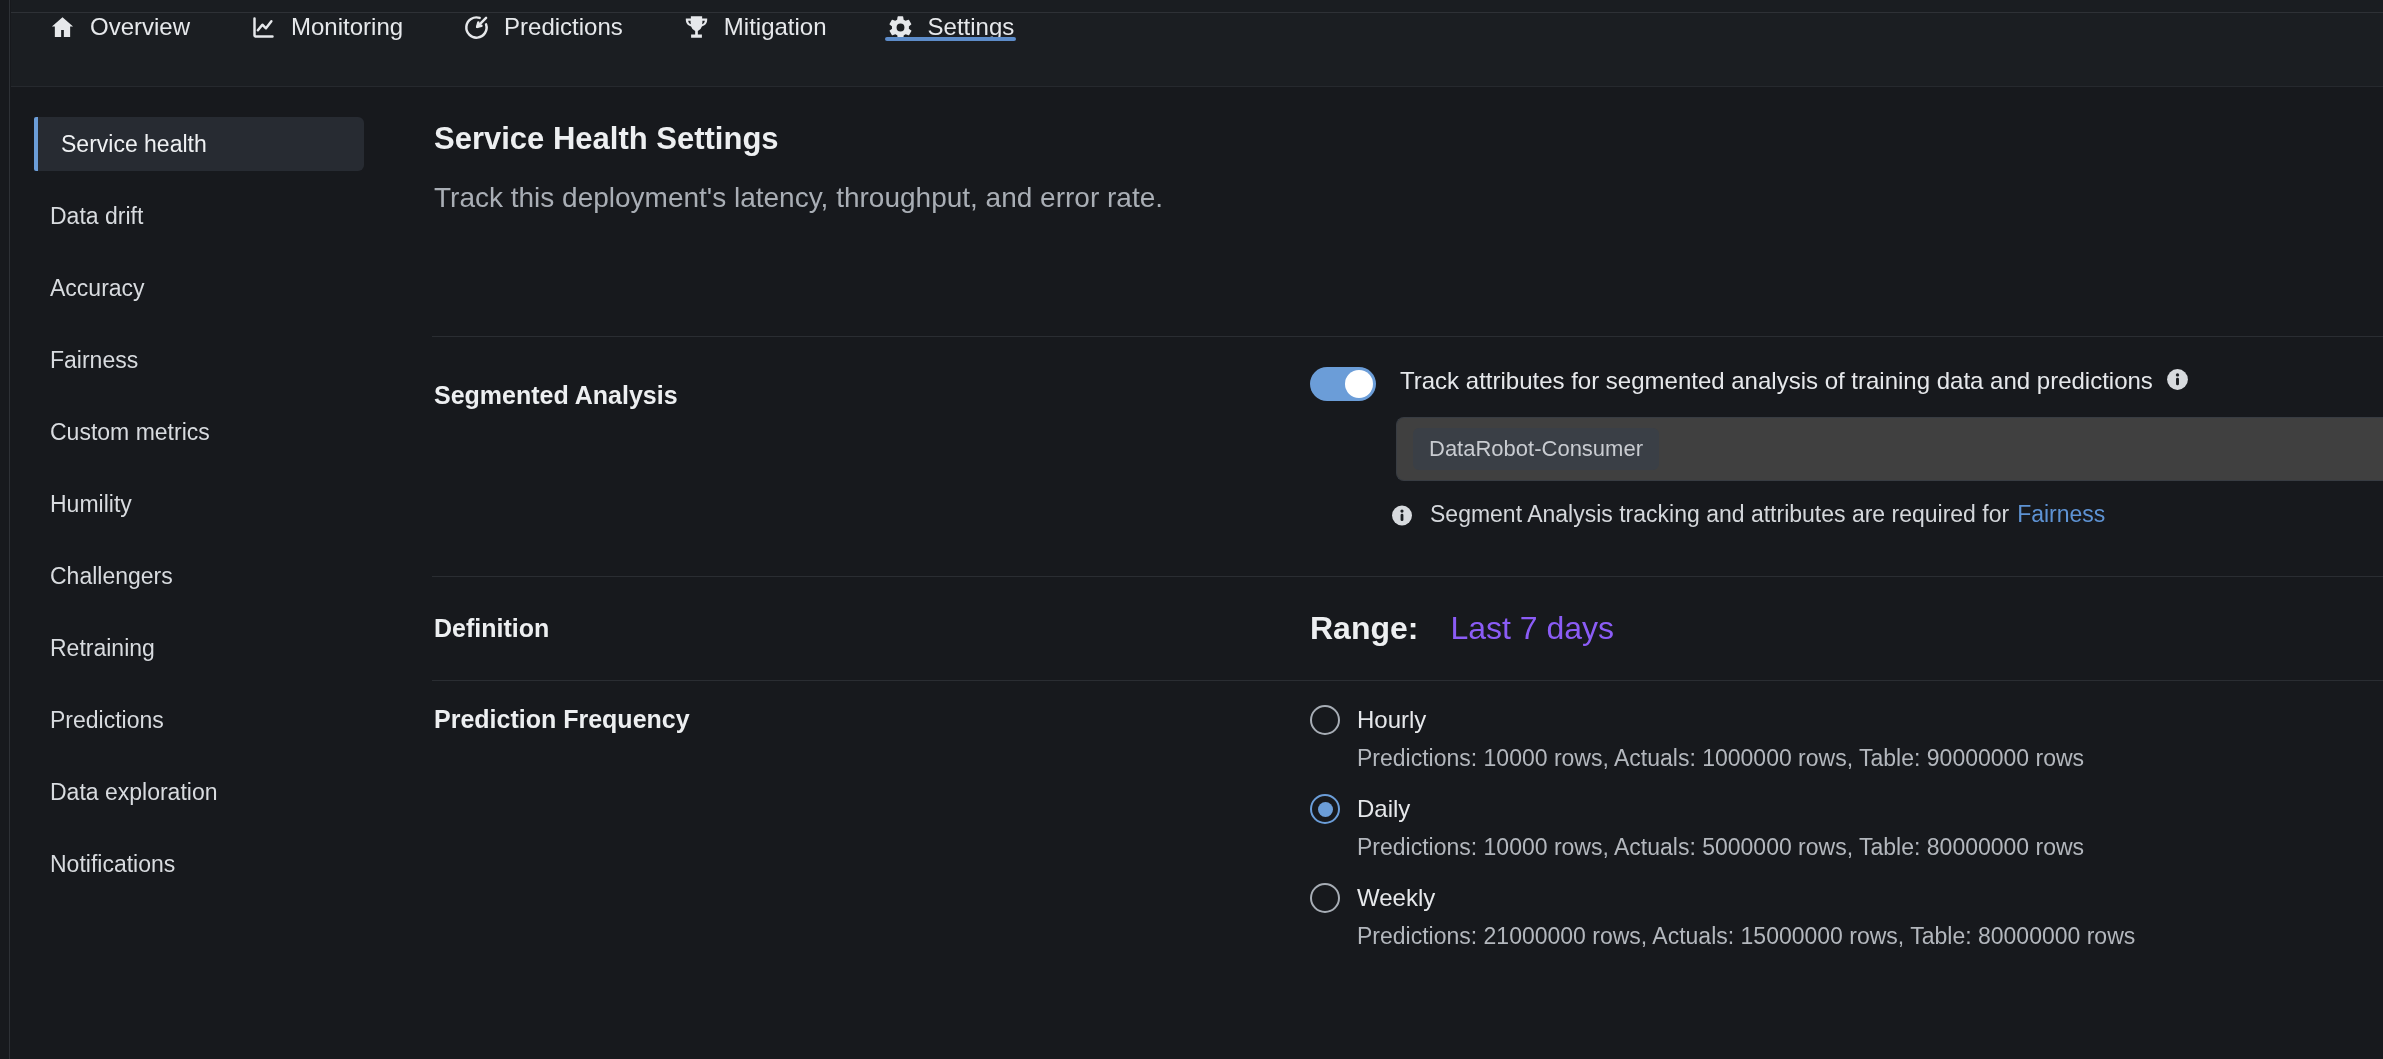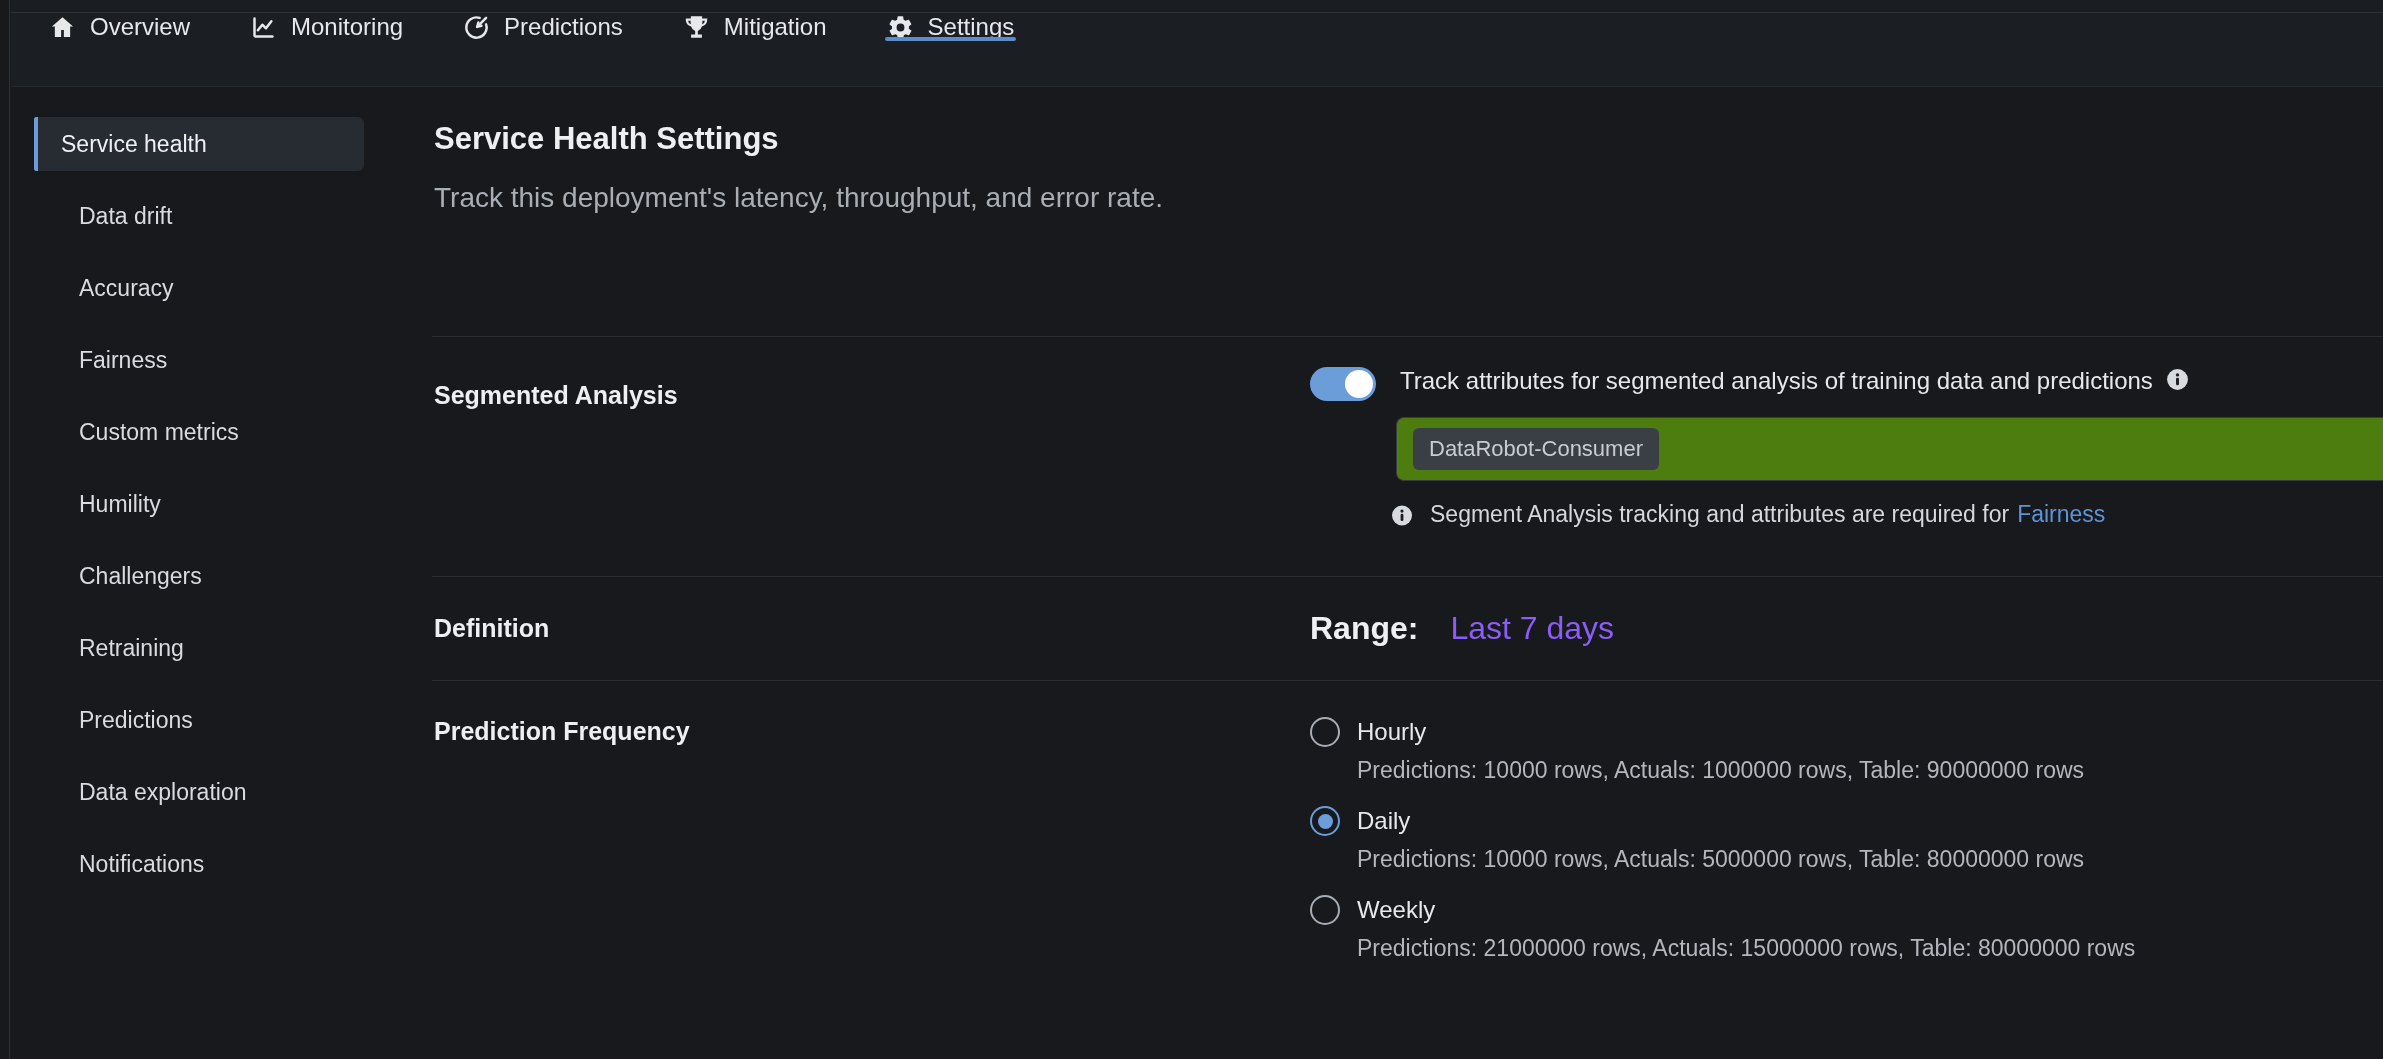--- a/index.html
+++ b/index.html
@@ -21,21 +21,21 @@
   .nav-item { display:flex; align-items:center; gap:14px; position:relative;
     margin-right:60px; font-size:24px; color:#e6e8eb; cursor:pointer; }
   .nav-item .nav-icon { display:flex; width:27px; height:27px; color:#e6e8eb; }
   .nav-item .nav-icon svg { width:27px; height:27px; }
   .nav-item.active::after { content:""; position:absolute; left:-2px; right:-2px; bottom:0;
     height:4px; border-radius:3px; background:var(--underline,#5d8cc9); }
 
   
   .content { display:flex; height:calc(1059px - 88px); }
   .sidebar { width:421px; flex-shrink:0; padding-top:30px; }
-  .side-item { height:54px; display:flex; align-items:center; padding-left:68px;
+  .side-item { height:54px; display:flex; align-items:center; padding-left:39px;
     font-size:23px; color:#d8dbdf; margin-bottom:18px; cursor:pointer; white-space:nowrap; }
   .side-item.active { margin-left:23px; margin-right:68px; padding-left:23px;
     background:#272b32; border-left:4px solid var(--accent,#6b9dd8);
     border-radius:2px 6px 6px 2px; color:#eef0f2; }
 
   .main { flex:1; padding-top:34px; min-width:0; }
   .page-header { padding-left:2px; margin-bottom:122px; }
   .page-title { font-size:31px; font-weight:bold; color:#edeff1; margin:0 0 25px 0; }
   .page-subtitle { font-size:28px; color:#a9aeb5; }
 
@@ -48,39 +48,39 @@
   .sec-seg .section-left { padding-top:44px; }
   .seg-right { flex:1; padding-top:30px; min-width:0; }
   .toggle-row { display:flex; align-items:flex-start; }
   .toggle { width:66px; height:34px; border-radius:17px; background:var(--accent,#6b9dd8);
     position:relative; flex-shrink:0; cursor:pointer; }
   .toggle .knob { position:absolute; top:3px; right:3px; width:28px; height:28px;
     border-radius:50%; background:#ffffff; }
   .toggle-label { font-size:24px; color:#e6e8eb; margin-left:24px; }
   .info-icon { width:25px; height:25px; display:inline-flex; margin-left:12px; flex-shrink:0; }
   .info-icon svg { width:25px; height:25px; }
-  .tags-input { margin-left:86px; margin-top:16px; height:64px; background:#4d7c0f;
+  .tags-input { margin-left:86px; margin-top:16px; height:64px; background:#404040;
     border:1px solid #383c42; border-right:none; border-radius:8px 0 0 8px;
     display:flex; align-items:center; padding-left:16px; cursor:text; }
   .tag-chip { background:#3a3f46; color:#c9ccd1; font-size:22px; border-radius:6px;
     padding:8px 16px; }
   .note-row { margin-left:80px; margin-top:20px; display:flex; align-items:center; gap:16px;
     font-size:23px; color:#d4d7db; }
   .note-row .info-icon { margin-left:0; width:24px; height:24px; }
   .note-link { color:var(--link,#5e93d4); cursor:pointer; }
 
   
   .sec-def { height:104px; align-items:center; }
   .sec-def .section-left { display:flex; align-items:center; height:100%; }
   .def-right { flex:1; display:flex; align-items:center; height:100%; font-size:32px; }
   .range-label { font-weight:bold; color:#edeff1; }
   .range-value { color:#8b5cf6; margin-left:32px; }
 
   
-  .sec-freq { padding-top:36px; padding-bottom:30px; }
+  .sec-freq { padding-top:24px; padding-bottom:30px; }
   .freq-right { flex:1; }
   .opt { margin-bottom:22px; }
   .opt-row { display:flex; align-items:center; cursor:pointer; }
   .radio { width:30px; height:30px; border-radius:50%; border:2.5px solid #a7adb5;
     flex-shrink:0; position:relative; background:transparent; }
   .opt.selected .radio { border-color:var(--accent,#6b9dd8); }
   .opt.selected .radio::after { content:""; position:absolute; left:50%; top:50%;
     width:15px; height:15px; margin:-7.5px 0 0 -7.5px; border-radius:50%;
     background:var(--accent,#6b9dd8); }
   .opt-label { font-size:24px; color:#e6e8eb; margin-left:17px; }

